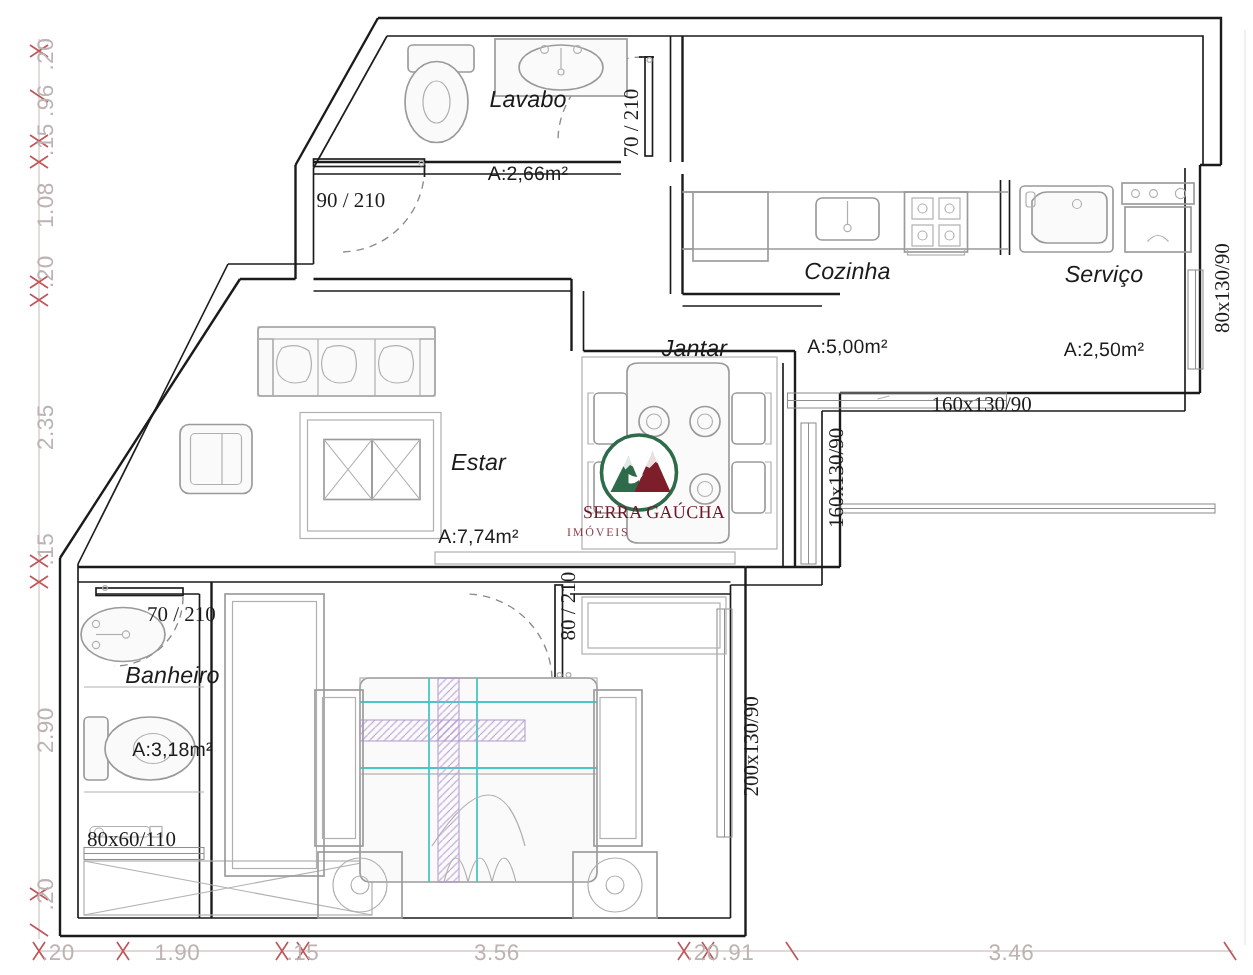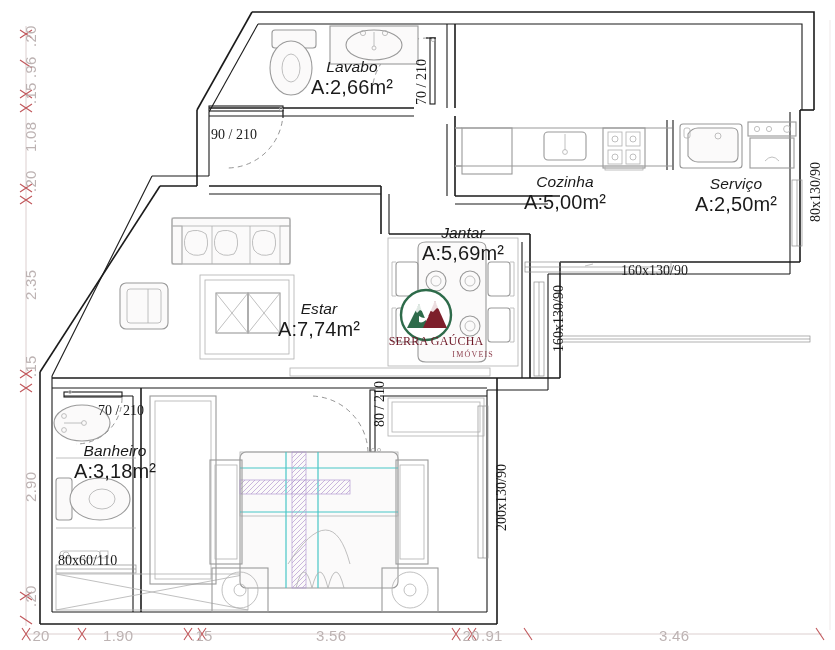--- a/index.html
+++ b/index.html
@@ -34,21 +34,22 @@
     white-space: nowrap;
     letter-spacing: 0.1px;
   }
   .room-label .rl-name {
     display: block;
     font-size: 15.5px;
     font-style: italic;
   }
   .room-label .rl-area {
     display: block;
-    font-size: 20px;
+    font-size: 13px;
+    margin-top: 32px;
   }
   .tag {
     position: absolute;
     font-family: "Liberation Serif", serif;
     font-size: 14px;
     color: #1b1b1b;
     white-space: nowrap;
   }
   .tag.vert {
     transform-origin: left top;
@@ -92,21 +93,21 @@
     font-size: 12px;
     color: #6d1625;
     letter-spacing: 0.2px;
     white-space: nowrap;
   }
   #logo-watermark .logo-sub {
     position: absolute;
     left: 0;
     top: 62px;
     width: 116px;
-    text-align: right;
+    text-align: left;
     font-family: "Liberation Serif", serif;
     font-size: 8px;
     color: #8d3f4d;
     letter-spacing: 1.2px;
     white-space: nowrap;
   }
 </style>
 </head>
 <body>
 
@@ -456,21 +457,20 @@
   <div class="room-label" style="left:505px; top:173px; width:120px;">
     <span class="rl-name">Cozinha</span>
     <span class="rl-area">A:5,00m²</span>
   </div>
   <div class="room-label" style="left:676px; top:175px; width:120px;">
     <span class="rl-name">Serviço</span>
     <span class="rl-area">A:2,50m²</span>
   </div>
   <div class="room-label" style="left:403px; top:224px; width:120px;">
     <span class="rl-name">Jantar</span>
-    <span class="rl-area">A:5,69m²</span>
   </div>
   <div class="room-label" style="left:256px; top:300px; width:126px;">
     <span class="rl-name">Estar</span>
     <span class="rl-area">A:7,74m²</span>
   </div>
   <div class="room-label" style="left:60px; top:442px; width:110px;">
     <span class="rl-name">Banheiro</span>
     <span class="rl-area">A:3,18m²</span>
   </div>
 

